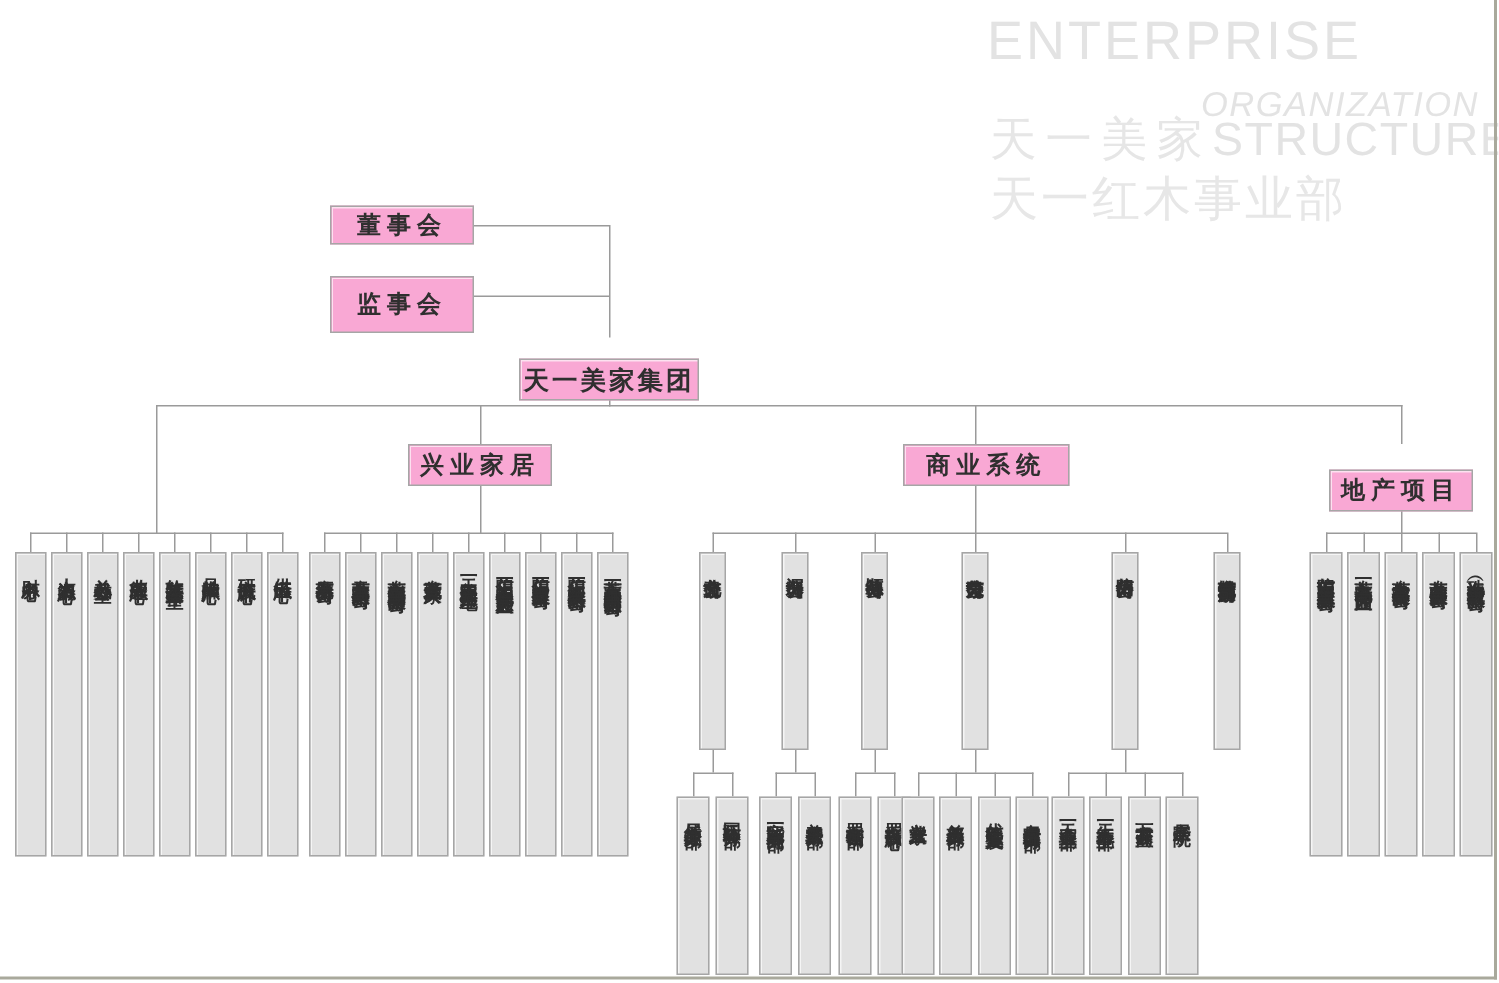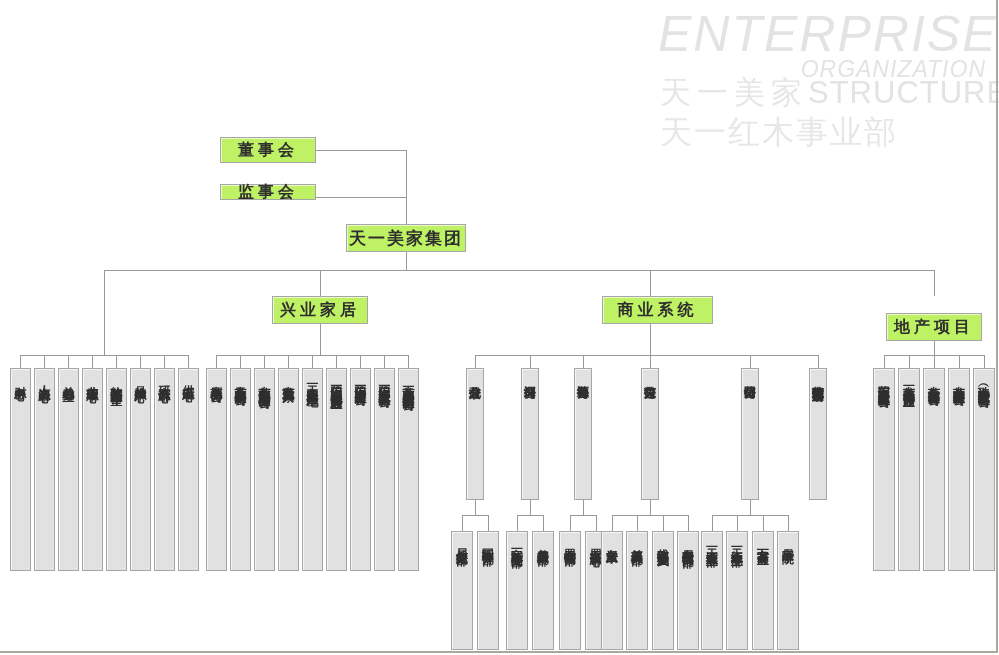--- a/index.html
+++ b/index.html
@@ -4,29 +4,29 @@
 <style>
   html,body{margin:0;padding:0;background:#fff;}
   #canvas{
     position:relative;width:999px;height:655px;background:#ffffff;overflow:hidden;
     font-family:"Liberation Sans",sans-serif;
   }
   .frame{position:absolute;left:0;top:0;width:996px;height:651px;
     border-right:2px solid #a9a99c;border-bottom:2px solid #a9a99c;}
   
   .wm{position:absolute;color:#e3e3e3;white-space:nowrap;line-height:1;}
-  .wm-enterprise{left:658px;top:9px;font-size:50px;letter-spacing:2px;font-style:italic;}
+  .wm-enterprise{left:658px;top:9px;font-size:36px;letter-spacing:2px;}
   .wm-org{left:660px;top:58px;width:326px;text-align:right;font-size:23px;letter-spacing:1px;font-style:italic;}
   .wm-row{left:660px;top:77px;width:326px;display:flex;justify-content:space-between;align-items:flex-end;font-size:31px;}
   .wm-brand{letter-spacing:6px;color:#e6e6e6;}
   .wm-structure{letter-spacing:1px;}
   .wm-company{left:660px;top:116px;font-size:32px;letter-spacing:2px;color:#e7e7e7;}
   
   .hbox{
-    position:absolute;background:#bef264;border:1px solid #a6a6a6;
+    position:absolute;background:#f9a8d4;border:1px solid #a6a6a6;
     box-shadow:inset 1px 1px 0 rgba(255,255,255,.65);
     display:flex;align-items:center;justify-content:center;
     font-weight:bold;color:#2f2f2f;box-sizing:border-box;
   }
   .vbox{
     position:absolute;background:#e1e1e1;border:1px solid #a6a6a6;
     box-shadow:inset 1px 1px 0 rgba(255,255,255,.65);
     display:flex;justify-content:center;box-sizing:border-box;
     color:#2f2f2f;font-weight:bold;
   }
@@ -63,22 +63,22 @@
   <div class="hl" style="left:104px;top:270px;width:831px;"></div>
   <div class="vl" style="left:104px;top:270px;height:86px;"></div>
   <div class="vl" style="left:320px;top:270px;height:26px;"></div>
   <div class="vl" style="left:650px;top:270px;height:26px;"></div>
   <div class="vl" style="left:934px;top:270px;height:26px;"></div>
   <div class="vl" style="left:320px;top:324px;height:32px;"></div>
   <div class="vl" style="left:650px;top:324px;height:44px;"></div>
   <div class="vl" style="left:934px;top:324px;height:32px;"></div>
 
   <div class="hbox t16" style="left:220px;top:137px;width:96px;height:26px;">董事会</div>
-  <div class="hbox t16" style="left:220px;top:184px;width:96px;height:16px;">监事会</div>
-  <div class="hbox t17" style="left:346px;top:224px;width:120px;height:28px;">天一美家集团</div>
+  <div class="hbox t16" style="left:220px;top:184px;width:96px;height:38px;">监事会</div>
+  <div class="hbox t17" style="left:346px;top:239px;width:120px;height:28px;">天一美家集团</div>
 
   <div class="hbox t16" style="left:272px;top:296px;width:96px;height:28px;">兴业家居</div>
   <div class="hbox t16" style="left:602px;top:296px;width:111px;height:28px;">商业系统</div>
   <div class="hbox t16" style="left:886px;top:296px;width:96px;height:28px;margin-top:17px;">地产项目</div>
 
   <div class="hl" style="left:20px;top:355px;width:169px;"></div>
   <div class="vl" style="left:20px;top:355px;height:13px;"></div>
   <div class="vl" style="left:44px;top:355px;height:13px;"></div>
   <div class="vl" style="left:68px;top:355px;height:13px;"></div>
   <div class="vl" style="left:92px;top:355px;height:13px;"></div>

